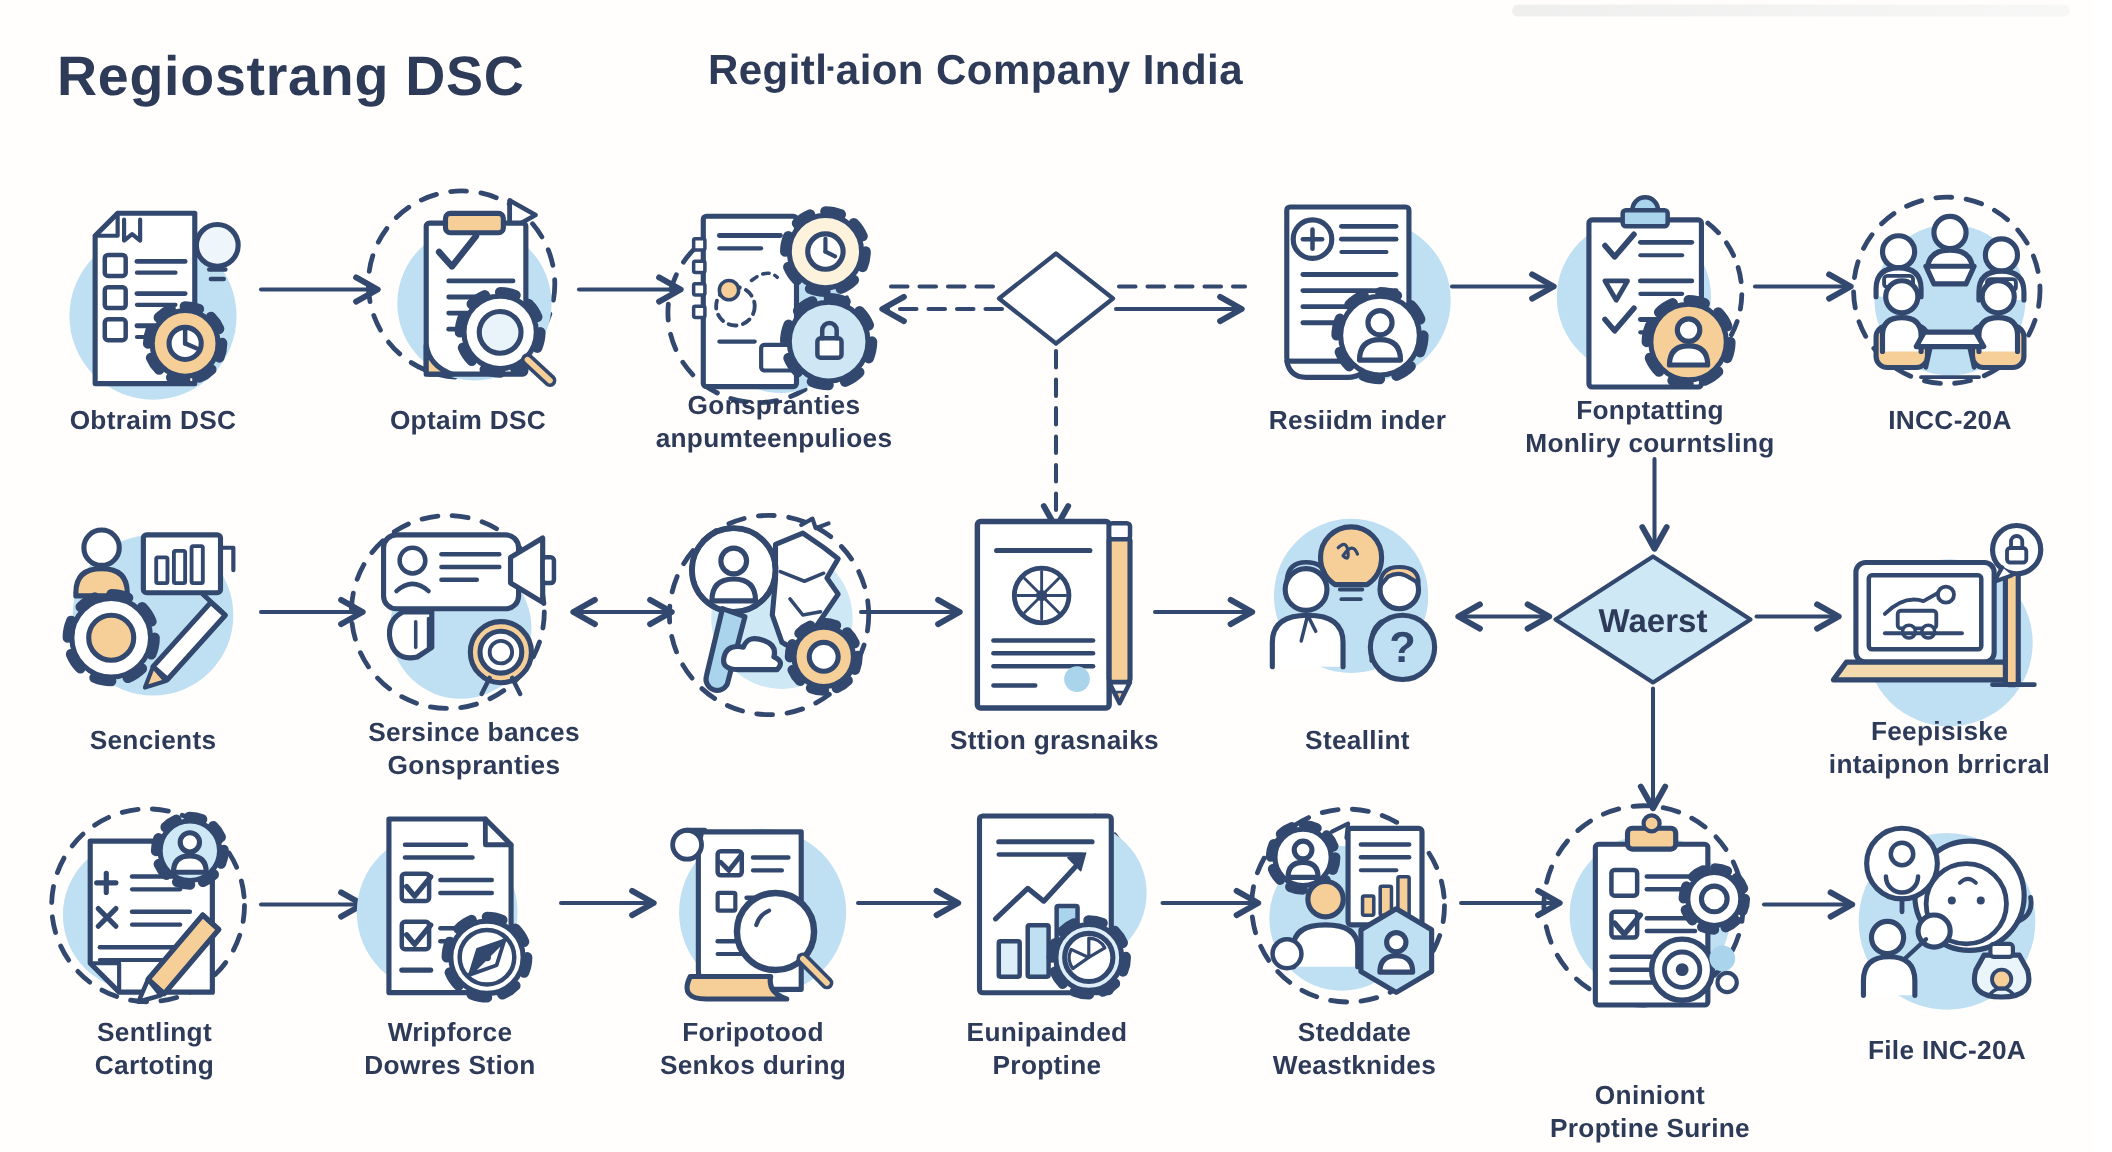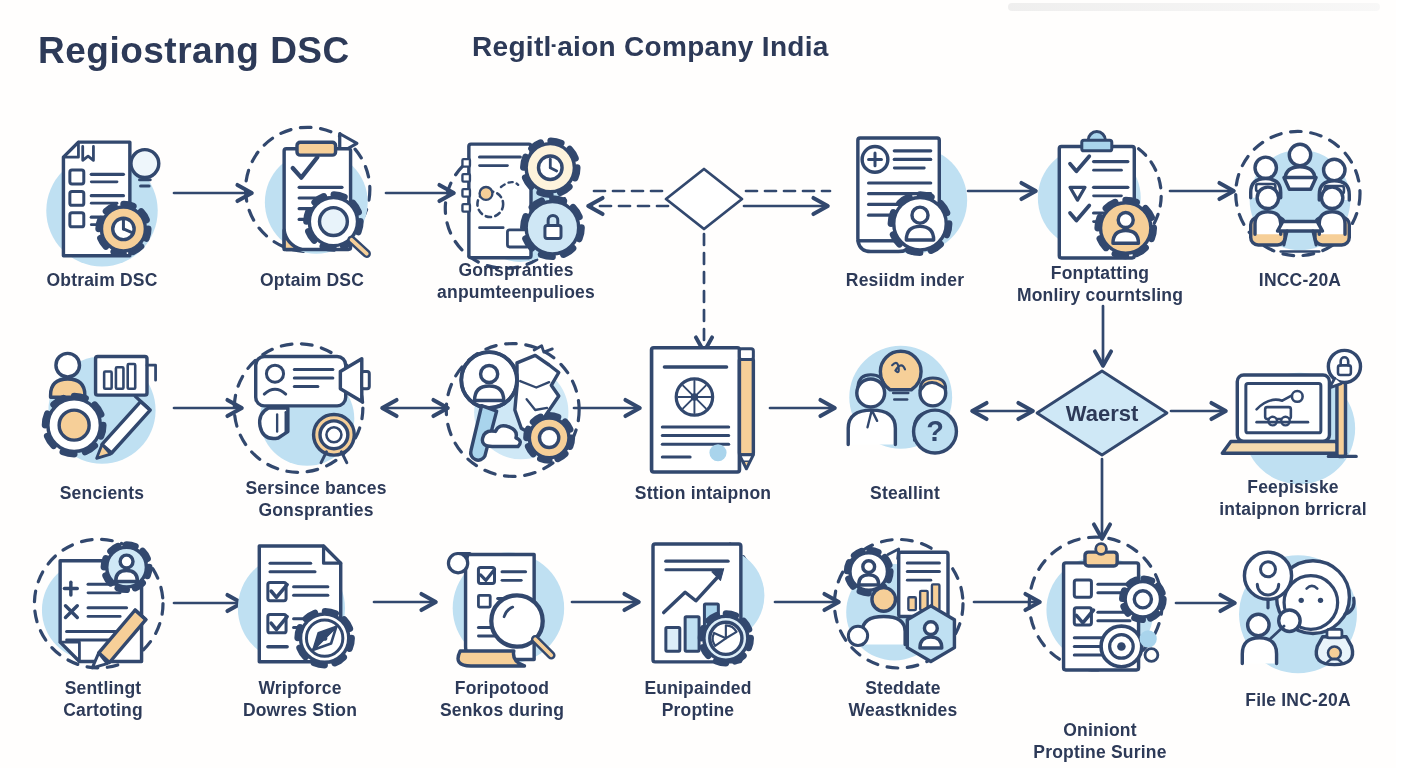--- a/index.html
+++ b/index.html
@@ -275,21 +275,21 @@
           <line x1="32" y1="92" x2="94" y2="92" stroke="#32486e" stroke-width="2.8"></line>
           <line x1="32" y1="100" x2="94" y2="100" stroke="#32486e" stroke-width="2.8"></line>
           <circle cx="84" cy="108" r="8" fill="#a9d4ec" stroke="none" stroke-width="3.2"></circle>
           <line x1="32" y1="112" x2="58" y2="112" stroke="#32486e" stroke-width="2.8"></line>
           <rect x="104" y="20" width="13" height="90" rx="2" fill="#f6cf98" stroke="#32486e" stroke-width="3.2"></rect>
           <rect x="104" y="11" width="13" height="10" rx="2" fill="#fff" stroke="#32486e" stroke-width="2.8"></rect>
           <path d="M104,110 h13 l-6.5,13 z" fill="#fff" stroke="#32486e" stroke-width="2.8"></path>
           <path d="M108,116 l2.5,6 l2.5,-6 z" fill="#f6cf98" stroke="#32486e" stroke-width="1.5"></path>
         </svg></div>
       <div class="nlabel" style="left: 588px; top: 483px;">
-        <div>Sttion intaipnon</div>
+        <div>Sttion grasnaiks</div>
       </div>
       <div class="node" style="left: 830px; top: 333px;"><svg viewBox="0 0 140 140" width="150" height="150">
           <circle cx="66" cy="60" r="48" fill="#bfe0f2" stroke="none" stroke-width="3.2"></circle>
           <path d="M47,36 a19,19 0 1 1 38,0 q0,11 -9,17 h-20 q-9,-6 -9,-17 z" fill="#f6cf98" stroke="#32486e" stroke-width="3.2"></path>
           <path d="M58,30 q5,-5 6,2 q1,7 -3,3 q6,-9 9,-1" fill="none" stroke="#32486e" stroke-width="2"></path>
           <line x1="59" y1="56" x2="73" y2="56" stroke="#32486e" stroke-width="2.4"></line>
           <line x1="60" y1="62" x2="72" y2="62" stroke="#32486e" stroke-width="2.4"></line>
           <circle cx="38" cy="56" r="13" fill="#fff" stroke="#32486e" stroke-width="3.2"></circle>
           <path d="M26,50 q1,-11 12,-11 q11,0 12,9" fill="none" stroke="#32486e" stroke-width="2.8"></path>
           <path d="M17,104 v-15 q0,-17 22,-17 q22,0 22,17 v15" fill="#fff" stroke="#32486e" stroke-width="3.2"></path>

